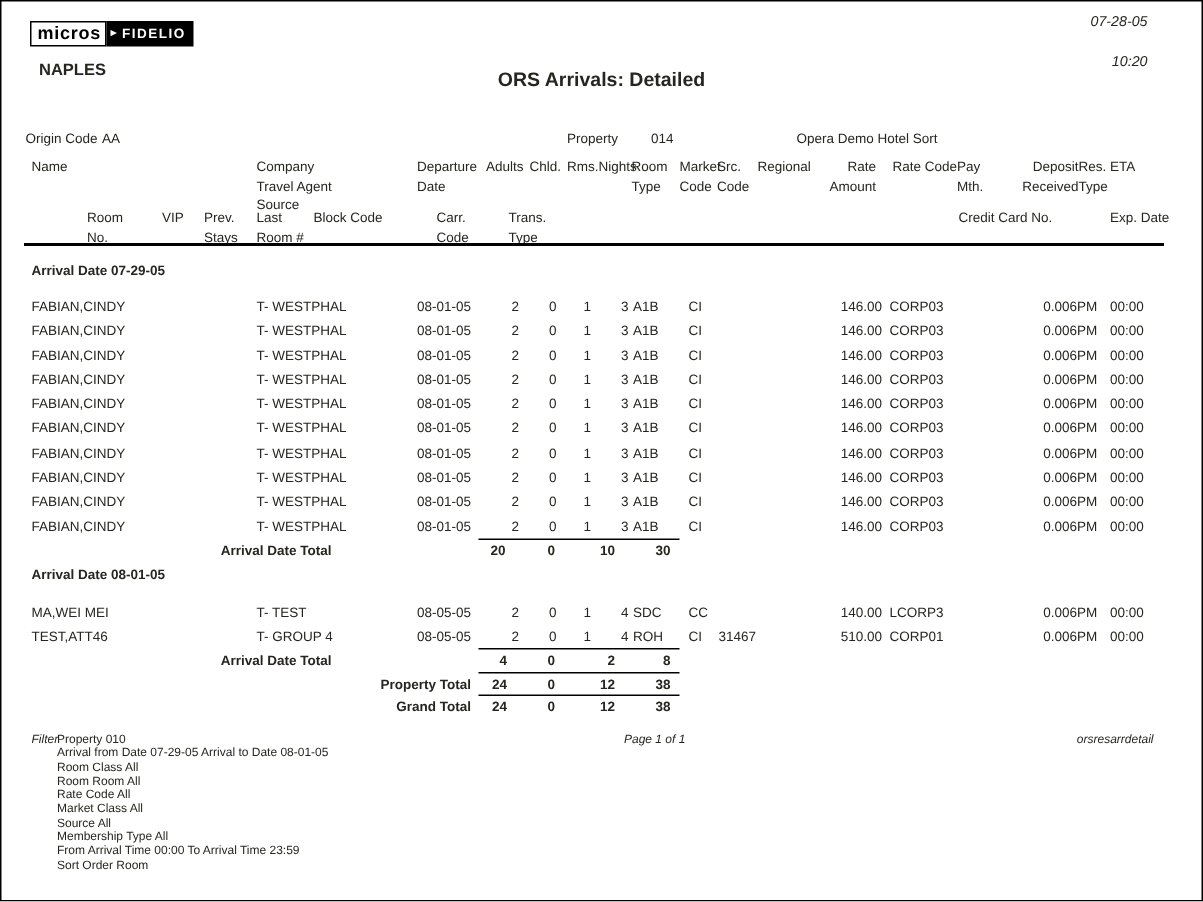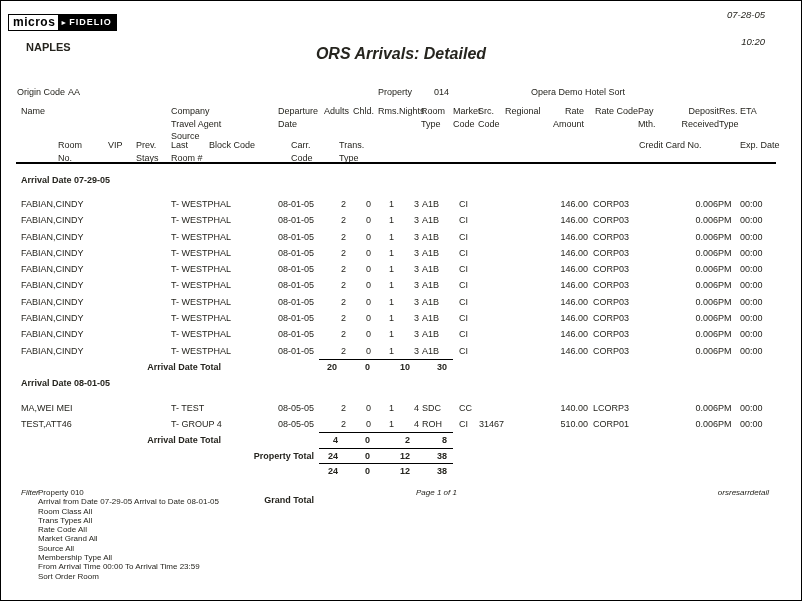--- a/index.html
+++ b/index.html
@@ -2,29 +2,29 @@
 <html><head>
 <meta charset="utf-8">
 <style>
   html,body{margin:0;padding:0;background:#fff;}
   .page{
     position:relative;width:800px;height:599px;margin:0;
     border:1px solid #000;background:#fff;overflow:hidden;
     font-family:"Liberation Sans",sans-serif;color:#26251f;
   }
   
-  .logo{position:absolute;left:7px;top:13px;display:flex;align-items:stretch;justify-content:flex-end;}
+  .logo{position:absolute;left:19px;top:13px;display:flex;align-items:stretch;justify-content:flex-end;}
   .logo-micros{border:1px solid #000;background:#fff;color:#000;font-weight:bold;
     font-size:12px;line-height:13px;padding:1px 3px 1px 4px;letter-spacing:0.5px;}
   .logo-fidelio{background:#000;color:#fff;font-weight:bold;font-size:9px;
     line-height:15px;padding:1px 5px 1px 1px;letter-spacing:1px;display:flex;align-items:center;}
   .logo-arrow{font-size:7px;margin-right:1px;color:#fff;}
   .station{position:absolute;left:25px;top:40px;font-weight:bold;font-size:11px;}
   .rtitle{position:absolute;left:0;right:0;top:8px;text-align:center;font-style:italic;font-size:11px;}
-  .rsub{position:absolute;left:0;right:0;top:44px;text-align:center;font-style:italic;font-weight:bold;font-size:16px;}
+  .rsub{position:absolute;left:0;right:0;top:44px;text-align:center;font-weight:bold;font-size:13px;}
   .rdate{position:absolute;right:36px;top:8px;font-style:italic;font-size:9.5px;}
   .rtime{position:absolute;right:36px;top:35px;font-style:italic;font-size:9.5px;}
   
   .m{position:absolute;top:86px;font-size:9px;white-space:nowrap;}
   
   .hcell{position:absolute;font-size:9px;line-height:12.5px;white-space:pre-line;}
   .hr-right{text-align:right;}
   .rule{position:absolute;left:15px;top:161px;width:760px;height:2px;background:#000;}
   
   .body{position:absolute;left:0;top:163px;width:800px;}
@@ -355,36 +355,36 @@
       <div class="trow">
         <span class="tline"></span>
         <span class="cell" style="left: 220px; width: 93px; text-align: right;">Property Total</span>
         <span class="cell" style="left: 307px; width: 30px; text-align: right;">24</span>
         <span class="cell" style="left: 345px; width: 24px; text-align: right;">0</span>
         <span class="cell" style="left: 380px; width: 29px; text-align: right;">12</span>
         <span class="cell" style="left: 415px; width: 31px; text-align: right;">38</span>
       </div>
       <div class="trow">
         <span class="tline"></span>
-        <span class="cell" style="left: 220px; width: 93px; text-align: right; margin-top: 29px;">Grand Total</span>
+        <span class="cell" style="left: 220px; width: 93px; text-align: right;">Grand Total</span>
         <span class="cell" style="left: 307px; width: 30px; text-align: right;">24</span>
         <span class="cell" style="left: 345px; width: 24px; text-align: right;">0</span>
         <span class="cell" style="left: 380px; width: 29px; text-align: right;">12</span>
         <span class="cell" style="left: 415px; width: 31px; text-align: right;">38</span>
       </div>
     </div>
 
   <div class="f filter-label">Filter</div>
   <div class="f filter-lines">
       <div>Property 010</div>
       <div>Arrival from Date 07-29-05  Arrival to Date 08-01-05</div>
       <div>Room Class All</div>
-      <div>Trans Types All</div>
+      <div>Room Room All</div>
       <div>Rate Code All</div>
-      <div>Market Grand All</div>
+      <div>Market Class All</div>
       <div>Source All</div>
       <div>Membership Type All</div>
       <div>From Arrival Time 00:00 To Arrival Time 23:59</div>
       <div>Sort Order Room</div>
     </div>
   <div class="f page-ind">Page 1 of 1</div>
   <div class="f report-id">orsresarrdetail</div>
 
 </div>
 

